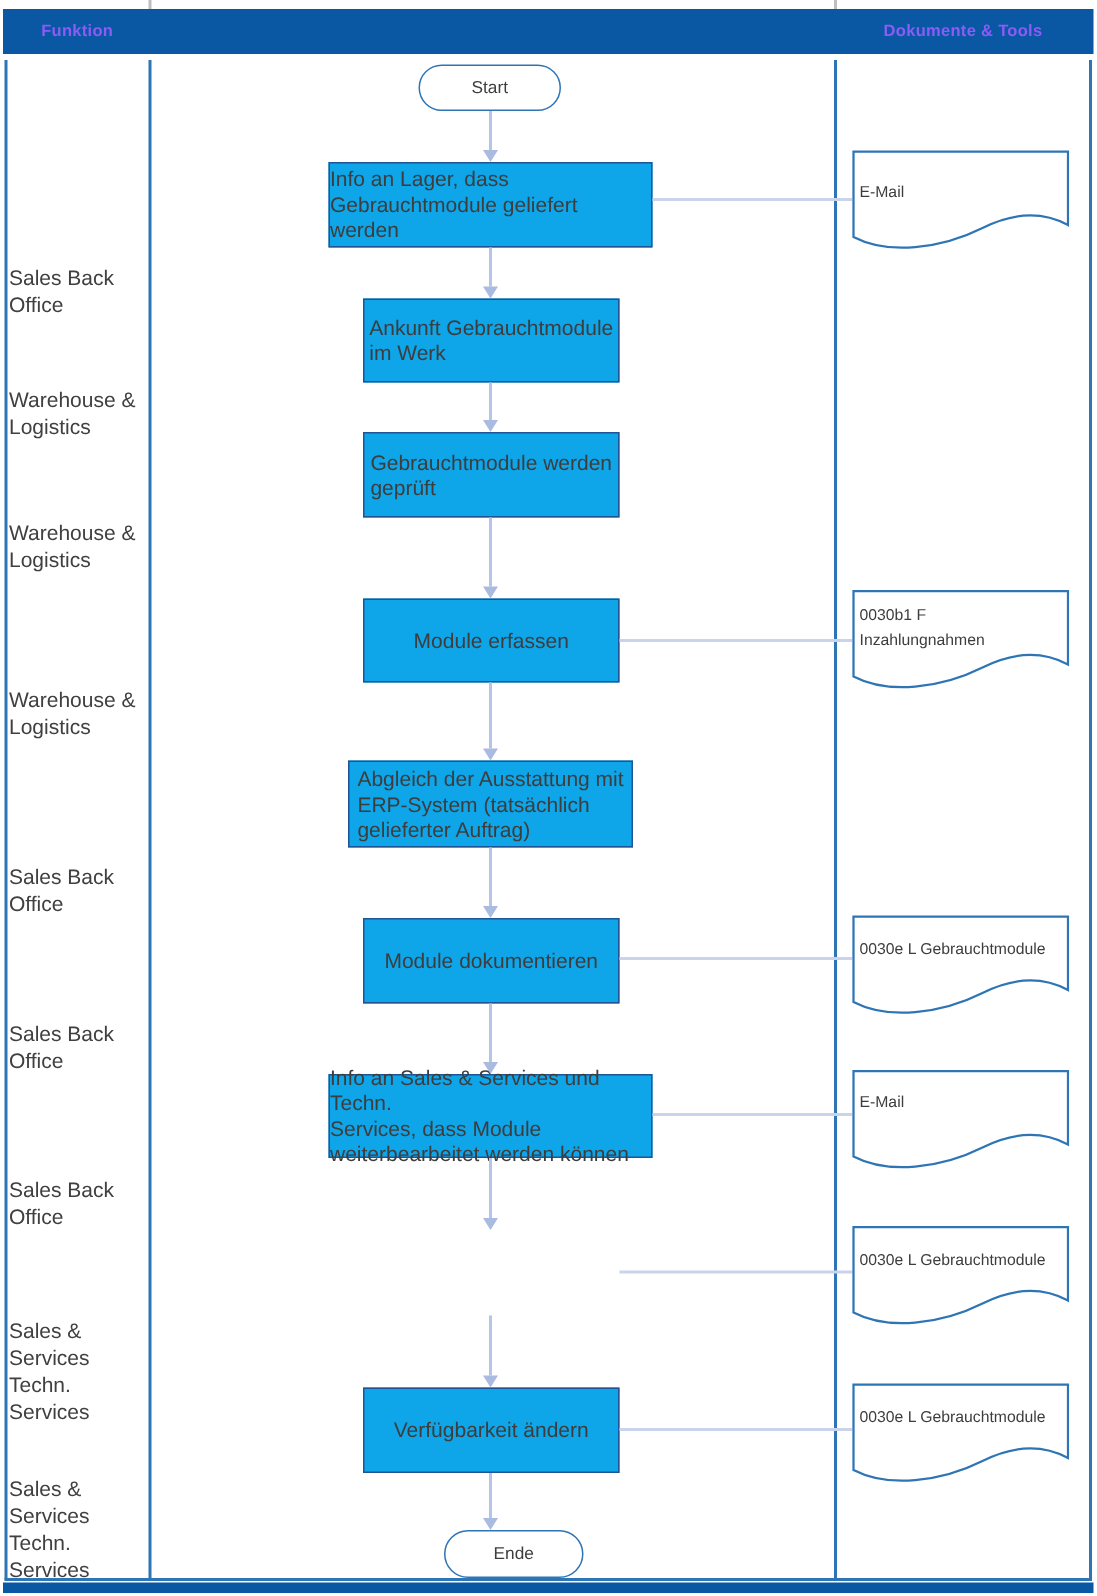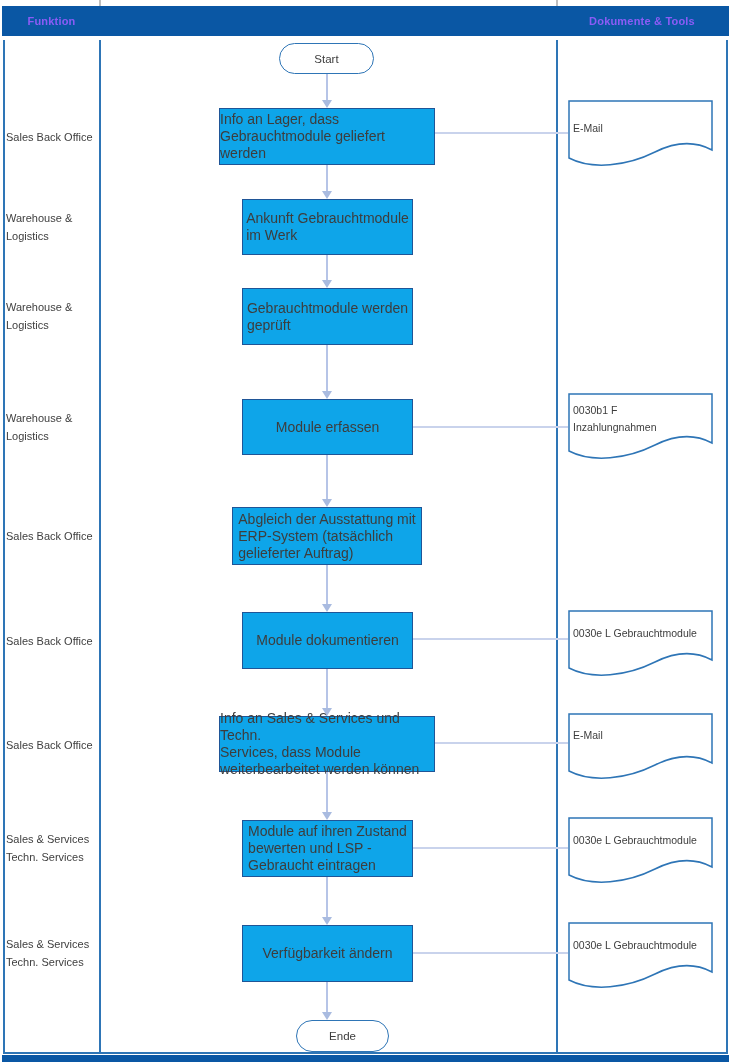--- a/index.html
+++ b/index.html
@@ -14,22 +14,22 @@
          color:#8b5cf6;font-weight:bold;font-size:11px;letter-spacing:.2px;}
   .hcell.h1{left:3px;width:97px;}
   .hcell.h2{left:100px;width:457px;margin-top:48px;}
   .hcell.h3{left:557px;width:170px;}
   
   .tick{position:absolute;top:0;width:2px;height:6px;background:#bfbfbf;}
   
   .vline{position:absolute;top:40px;width:2px;height:1013px;background:#2e75b6;}
   .lane-bottom{position:absolute;left:3px;top:1052px;width:725px;height:2px;background:#2e75b6;}
   
-  .fn-label{position:absolute;left:6px;width:94px;font-size:11px;line-height:18px;color:#404040;
-            white-space:pre-line;}
+  .fn-label{position:absolute;left:6px;width:94px;font-size:14px;line-height:18px;color:#404040;
+            white-space:pre-line;margin-top:48px;}
   
   .pbox{position:absolute;border:1.6px solid #1f5597;background:#0ea5e9;display:flex;
         align-items:center;justify-content:center;font-size:14px;line-height:17px;
         white-space:pre-line;box-sizing:border-box;}
   .pill{position:absolute;border:1.6px solid #2e75b6;border-radius:16px;background:#ffffff;
         display:flex;align-items:center;justify-content:center;font-size:11.5px;box-sizing:border-box;text-align:center;}
   
   .arrow-line{position:absolute;width:2px;background:#b6c4e7;}
   .arrow-head{position:absolute;width:0;height:0;border-left:5px solid transparent;
               border-right:5px solid transparent;border-top:8px solid #a9bbe0;}
@@ -87,23 +87,20 @@
   <div class="pbox" style="left:242px;top:288px;width:171px;height:57px">Gebrauchtmodule werden
 geprüft</div>
   <div class="pbox" style="left:242px;top:399px;width:171px;height:56px">Module erfassen</div>
   <div class="pbox" style="left:232px;top:507px;width:190px;height:58px">Abgleich der Ausstattung mit
 ERP-System (tatsächlich
 gelieferter Auftrag)</div>
   <div class="pbox" style="left:242px;top:612px;width:171px;height:57px">Module dokumentieren</div>
   <div class="pbox" style="left:219px;top:716px;width:216px;height:56px">Info an Sales &amp; Services und Techn.
 Services, dass Module
 weiterbearbeitet werden können</div>
-  <div class="pbox" style="left:242px;top:820px;width:171px;height:57px">Module auf ihren Zustand
-bewerten und LSP -
-Gebraucht eintragen</div>
   <div class="pbox" style="left:242px;top:925px;width:171px;height:57px">Verfügbarkeit ändern</div>
 
   <div class="pill" style="left:296px;top:1020px;width:93px;height:32px">
     <span>Ende</span>
   </div>
 
   <div class="arrow-line" style="left:326px;top:74px;height:26px"></div>
   <div class="arrow-head" style="left:322px;top:100px"></div>
   <div class="arrow-line" style="left:326px;top:165px;height:26px"></div>
   <div class="arrow-head" style="left:322px;top:191px"></div>

